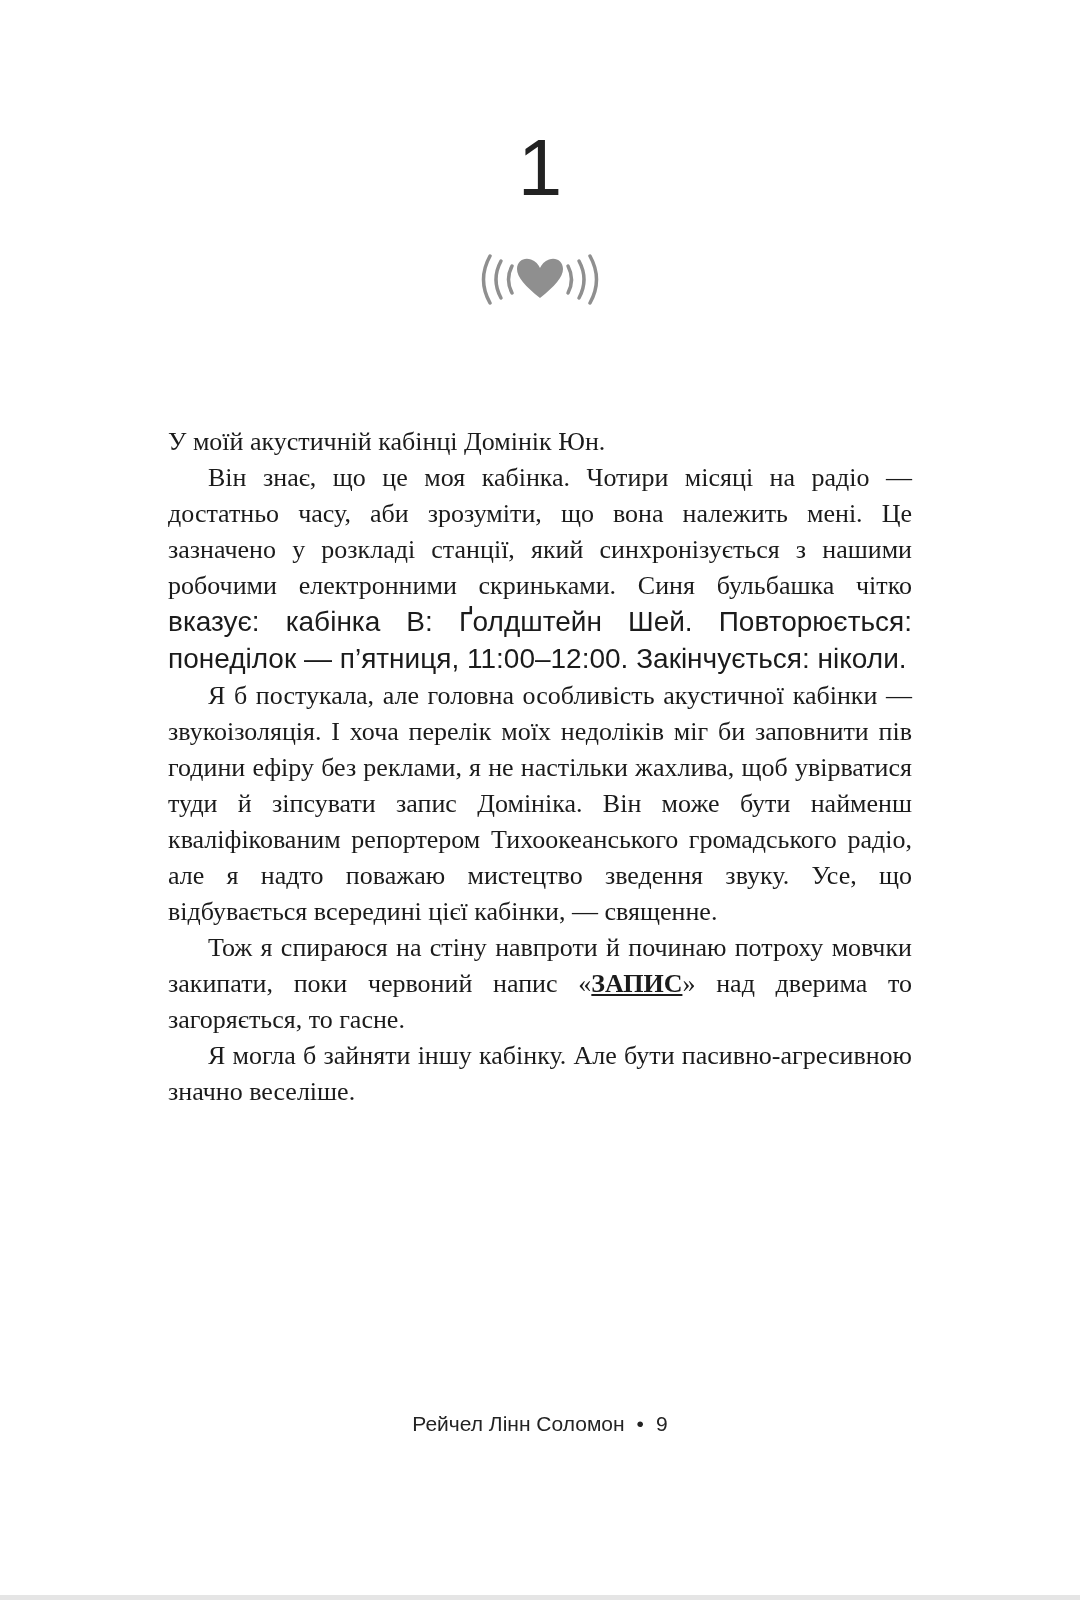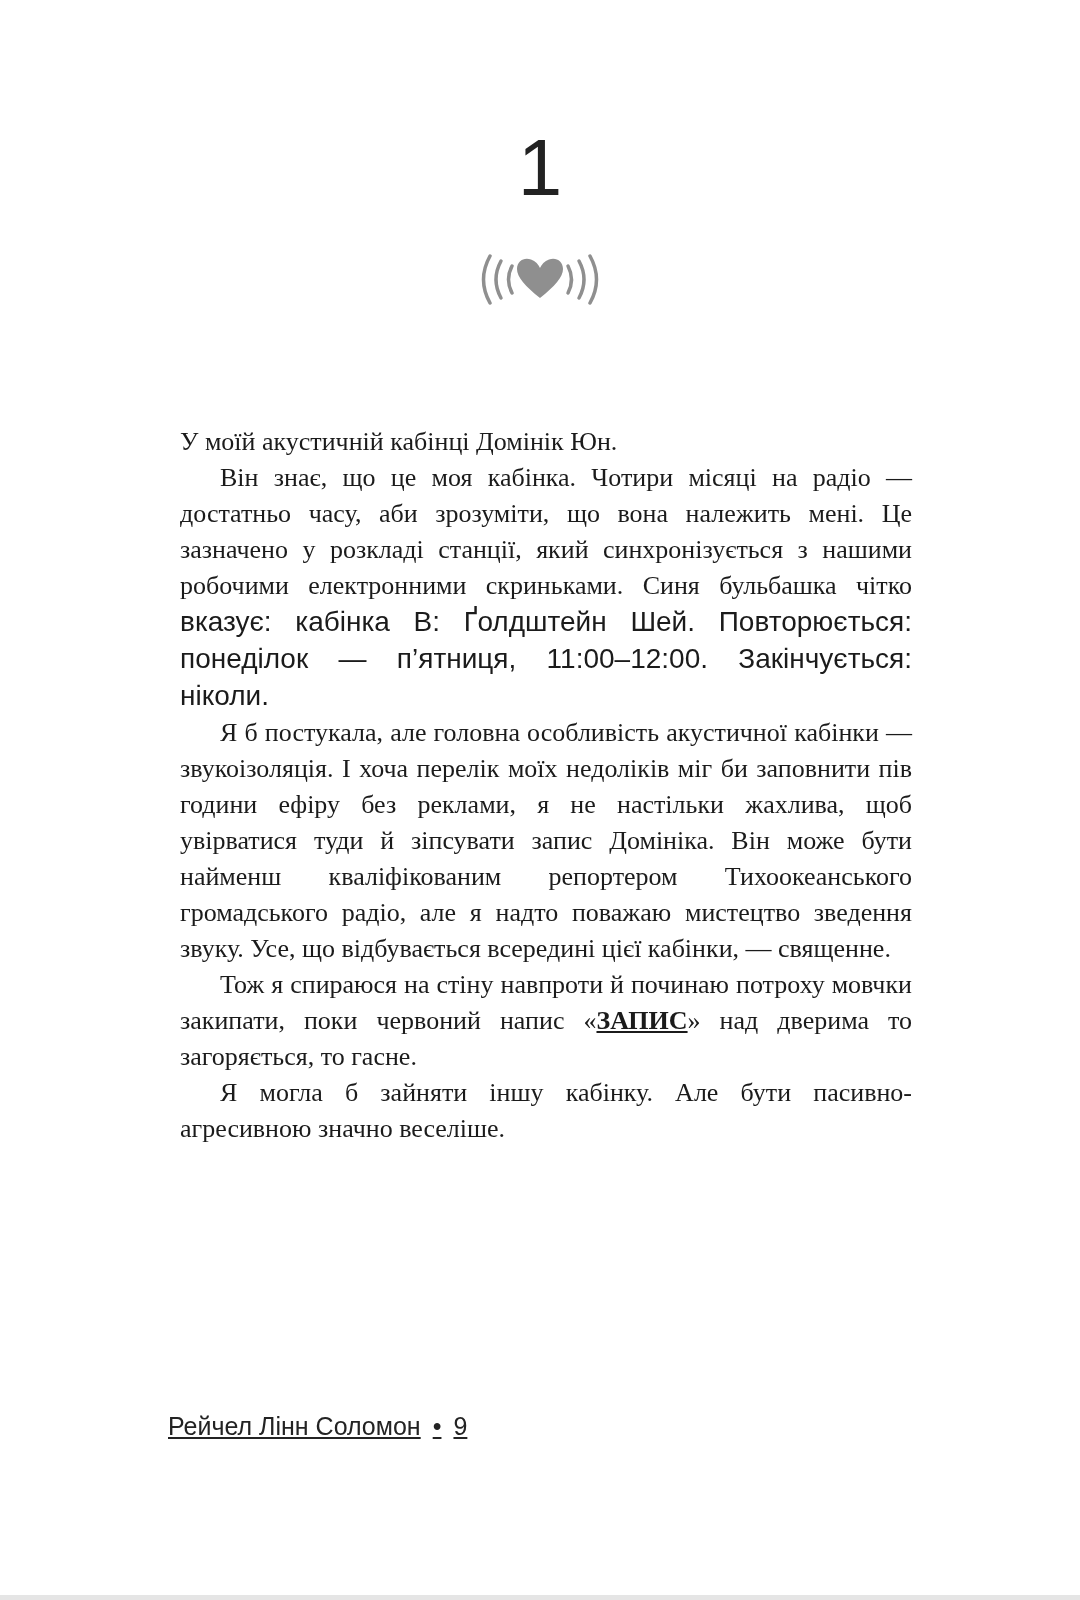--- a/index.html
+++ b/index.html
@@ -36,39 +36,38 @@
   .body-text {
     position: absolute;
     top: 424px;
     left: 168px;
     width: 744px;
     font-size: 26px;
     line-height: 36px;
     text-align: justify;
     color: #1b1b1b;
   }
-  .body-text p { text-indent: 0; margin-left: 12px; }
+  .body-text p { text-indent: 0; }
   .body-text p.indent { text-indent: 40px; }
   .run-serif { font-family: "Liberation Serif", serif; }
   .run-bold { font-family: "Liberation Serif", serif; font-weight: 700; text-decoration: underline; }
   .run-sans {
     font-family: "Liberation Sans", sans-serif;
     font-size: 28px;
     font-weight: 500;
   }
   .footer {
     position: absolute;
     top: 1412px;
     left: 168px;
     width: 744px;
-    text-align: left;
+    text-align: center;
     font-family: "Liberation Sans", sans-serif;
-    font-size: 25px;
+    font-size: 21px;
     color: #232323;
-    text-decoration: underline;
   }
   .footer .sep { margin: 0 12px; }
   .page-edge {
     position: absolute;
     left: 0;
     bottom: 0;
     width: 100%;
     height: 5px;
     background: #e5e5e5;
   }

